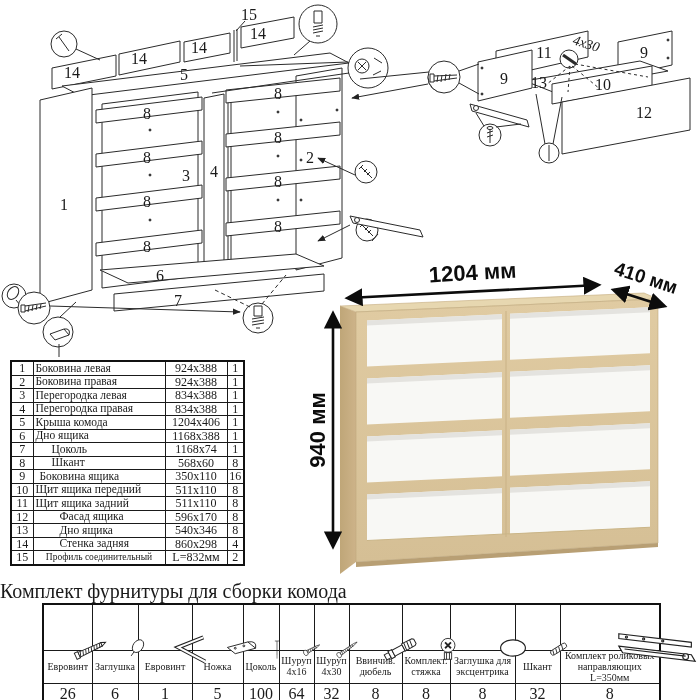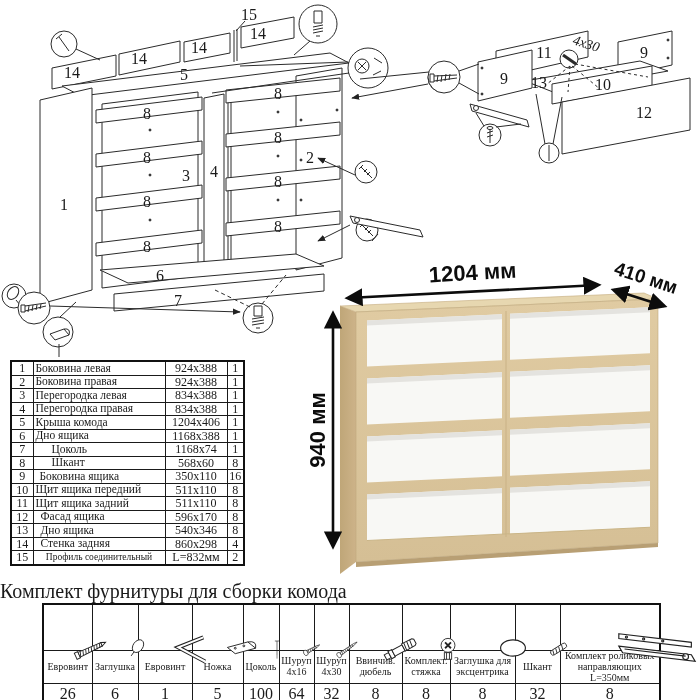--- a/index.html
+++ b/index.html
@@ -13,21 +13,21 @@
   .dim-label{font-family:"Liberation Sans",sans-serif;font-weight:bold;fill:#0c0c0c;}
   table{border-collapse:collapse;}
   .parts{position:absolute;left:10px;top:360px;width:233px;table-layout:fixed;border:2px solid #111;}
   .parts td{border:1px solid #1a1a1a;height:12.5px;padding:0 2px;font-size:11.5px;line-height:1;
             white-space:nowrap;overflow:hidden;}
   .parts .c-num{text-align:center;font-size:12px;padding:0;}
   .parts .c-size{text-align:center;font-size:12px;}
   .parts .c-qty{text-align:center;font-size:12px;padding:0;}
   .parts tr.small .c-name{font-size:9.5px;text-align:center;}
   .c-name.ind1{padding-left:18px;}
-  .c-name.ind2{padding-left:7px;}
+  .c-name.ind2{padding-left:26px;}
   .c-name.ind3{padding-left:6px;}
   .hw-title{position:absolute;left:0;top:580px;width:700px;text-align:left;font-size:20px;}
   .hw{position:absolute;left:42px;top:603px;width:618px;table-layout:fixed;border:2px solid #111;}
   .hw td{border:1px solid #1a1a1a;text-align:center;vertical-align:middle;padding:0;}
   .hw .r-icon td{height:45px;}
   .hw .r-name td{height:26px;font-size:10px;line-height:1.08;padding:0 1px;}
   .hw .r-qty td{height:20px;font-size:16px;}
   .ic{stroke:#222;fill:#fff;stroke-width:1.2;}
   .icl{stroke:#222;fill:none;stroke-width:1.2;}
 </style>

